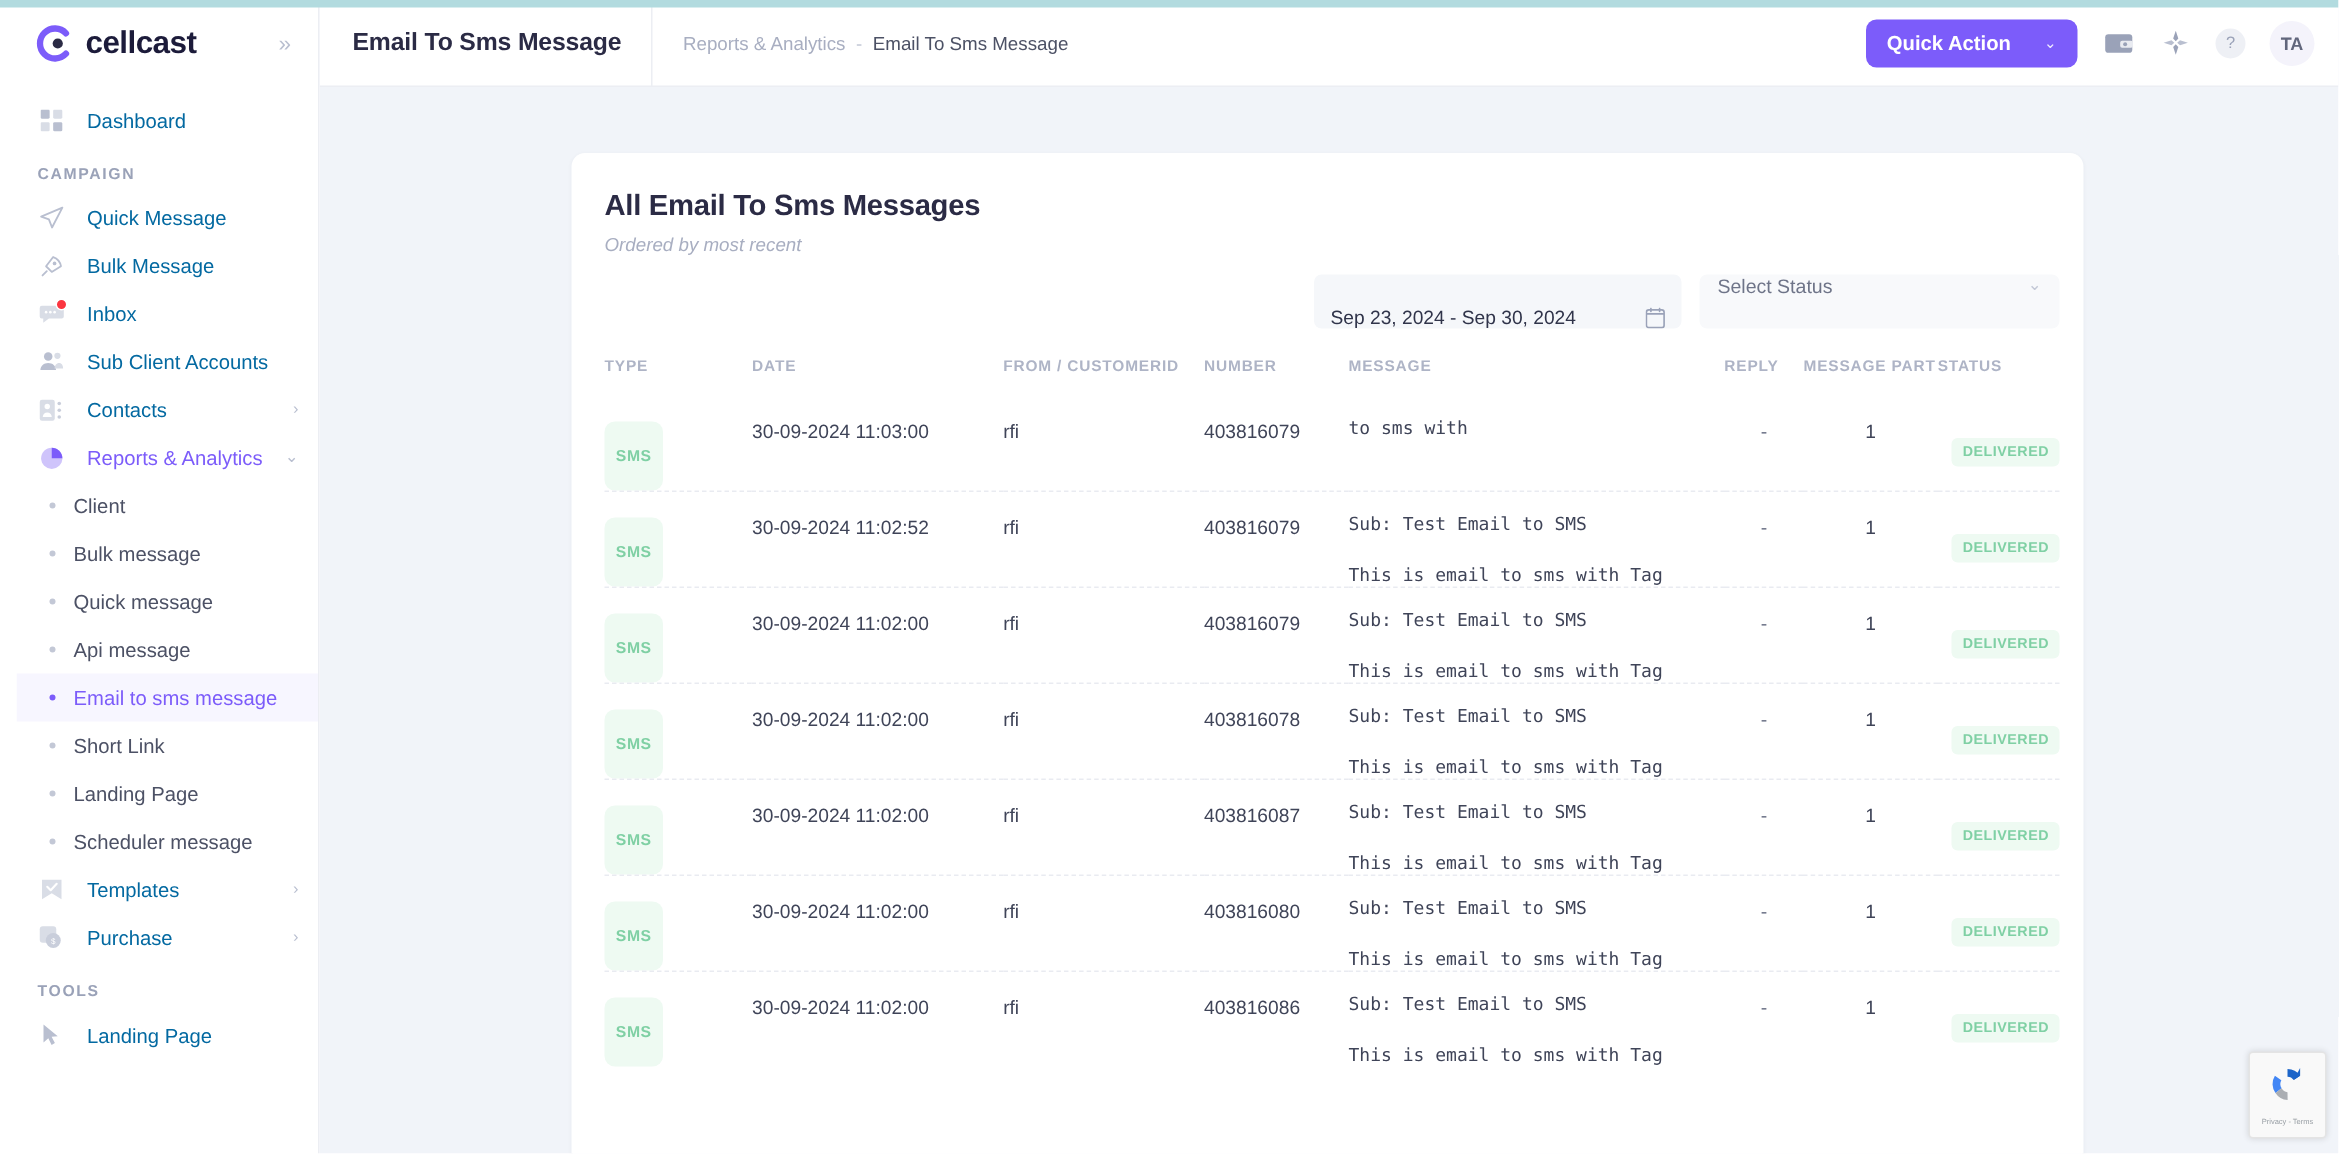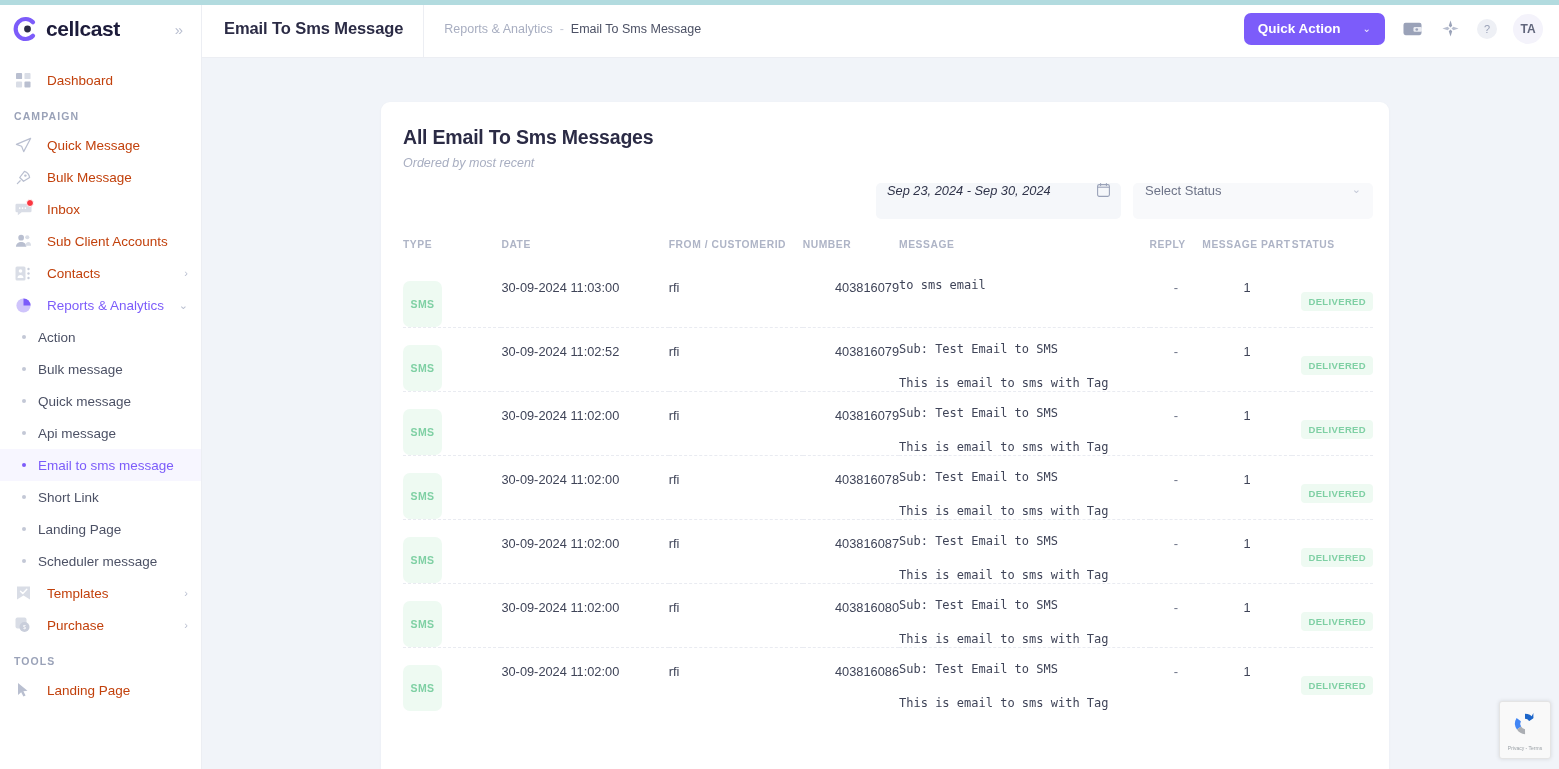--- a/index.html
+++ b/index.html
@@ -14,21 +14,21 @@
   
   .top-strip {
     position: absolute; top: 0; left: 0; width: 1559px; height: 5px;
     background: #b2dbdf; z-index: 40;
   }
 
   
   .sidebar {
     width: 202px; height: 769px; flex: 0 0 202px;
     background: #ffffff; border-right: 1px solid #eceef3;
-    position: relative; overflow: hidden; z-index: 20;
+    position: relative; overflow: hidden; z-index: 20; margin-left: 11px;
   }
   .brand {
     height: 58px; display: flex; align-items: center; padding: 0 14px 0 11px;
   }
   .brand-mark { width: 28px; height: 28px; flex: 0 0 28px; position: relative; }
   .brand-name {
     font-size: 21px; font-weight: 700; color: #1c1b3a; letter-spacing: -0.4px;
     margin-left: 7px;
   }
   .brand-collapse {
@@ -42,21 +42,21 @@
   }
   .nav-item {
     display: flex; align-items: center; height: 32px;
     padding: 0 13px 0 14px; cursor: pointer; position: relative;
   }
   .nav-item .ico {
     width: 18px; height: 18px; flex: 0 0 18px; margin-right: 15px;
     display: flex; align-items: center; justify-content: center; position: relative;
   }
   .nav-item .label {
-    font-size: 13.5px; color: #c2410c; white-space: nowrap;
+    font-size: 13.5px; color: #0369a1; white-space: nowrap;
   }
   .nav-item .caret {
     margin-left: auto; color: #b9bfd0; font-size: 11px; line-height: 1;
   }
   .nav-item.active .label { color: #7c5cfa; font-weight: 500; }
   .nav-sub {
     display: flex; align-items: center; height: 32px; padding: 0 13px 0 22px;
     cursor: pointer;
   }
   .nav-sub .dot {
@@ -128,21 +128,21 @@
   .card-title {
     font-size: 19.5px; font-weight: 700; color: #2b2b45; letter-spacing: -0.2px;
   }
   .card-sub { font-size: 12.5px; color: #a8aec1; margin-top: 7px; font-style: italic; }
 
   .filters {
     display: flex; justify-content: flex-end; gap: 12px; margin-top: 13px;
   }
   .daterange {
     width: 245px; height: 36px; background: #f5f7fa; border-radius: 5px;
-    display: flex; align-items: flex-start; padding: 0 11px; cursor: pointer; font-style: italic;
+    display: flex; align-items: flex-end; padding: 0 11px; cursor: pointer;
   }
   .daterange .dtext { font-size: 12.8px; color: #30344a; }
   .daterange .cal { margin-left: auto; color: #9aa2b8; display: flex; }
   .statussel {
     width: 240px; height: 36px; background: #f8f9fb; border-radius: 5px;
     display: flex; align-items: flex-start; padding: 0 12px; cursor: pointer;
   }
   .statussel .stext { font-size: 13px; color: #6e7488; }
   .statussel .chev { margin-left: auto; color: #c3c8d6; font-size: 11px; }
 
@@ -153,21 +153,21 @@
     color: #aeb4c6; text-transform: uppercase; text-align: left;
     padding: 0 0 14px 0; white-space: nowrap;
   }
   table.tbl td {
     padding: 0; vertical-align: top; border-top: 1px dashed #e9ebf1;
   }
   table.tbl tr:first-child td { border-top: none; }
   .c-type   { width: 97px; }
   .c-date   { width: 165px; }
   .c-from   { width: 132px; }
-  .c-number { width: 95px; text-align: right; }
+  .c-number { width: 95px; }
   .c-msg    { width: 247px; }
   .c-reply  { width: 52px; }
   .c-part   { width: 82px; }
   .c-status { width: 80px; }
 
   .sms-badge {
     width: 39px; height: 46px; border-radius: 7px; background: #eefaf2;
     color: #7fd0a4; font-size: 10.5px; font-weight: 600; letter-spacing: .4px;
     display: flex; align-items: center; justify-content: center;
     margin-top: 17px;
@@ -301,21 +301,21 @@
             <circle cx="9" cy="9" r="7.5" fill="#cfc4fb"></circle>
             <path d="M9 9V1.5A7.5 7.5 0 0 1 16.5 9z" fill="#7c5cfa"></path>
           </svg>
         </span>
         <span class="label">Reports &amp; Analytics</span>
         <span class="caret">⌄</span>
       </div>
 
       <div class="nav-sub">
         <span class="dot"></span>
-        <span class="label">Action</span>
+        <span class="label">Client</span>
       </div>
       <div class="nav-sub">
         <span class="dot"></span>
         <span class="label">Bulk message</span>
       </div>
       <div class="nav-sub">
         <span class="dot"></span>
         <span class="label">Quick message</span>
       </div>
       <div class="nav-sub">
@@ -463,21 +463,21 @@
               <div class="cell-text">30-09-2024 11:03:00</div>
               <div class="rowpad"></div>
             </td>
             <td class="c-from">
               <div class="cell-text">rfi</div>
             </td>
             <td class="c-number">
               <div class="cell-text">403816079</div>
             </td>
             <td class="c-msg">
-              <div class="cell-mono"> to sms email</div>
+              <div class="cell-mono"> to sms with</div>
             </td>
             <td class="c-reply">
               <div class="cell-dash">-</div>
             </td>
             <td class="c-part">
               <div class="cell-part">1</div>
             </td>
             <td class="c-status">
               <div class="status-wrap">
                 <span class="delivered">DELIVERED</span>

